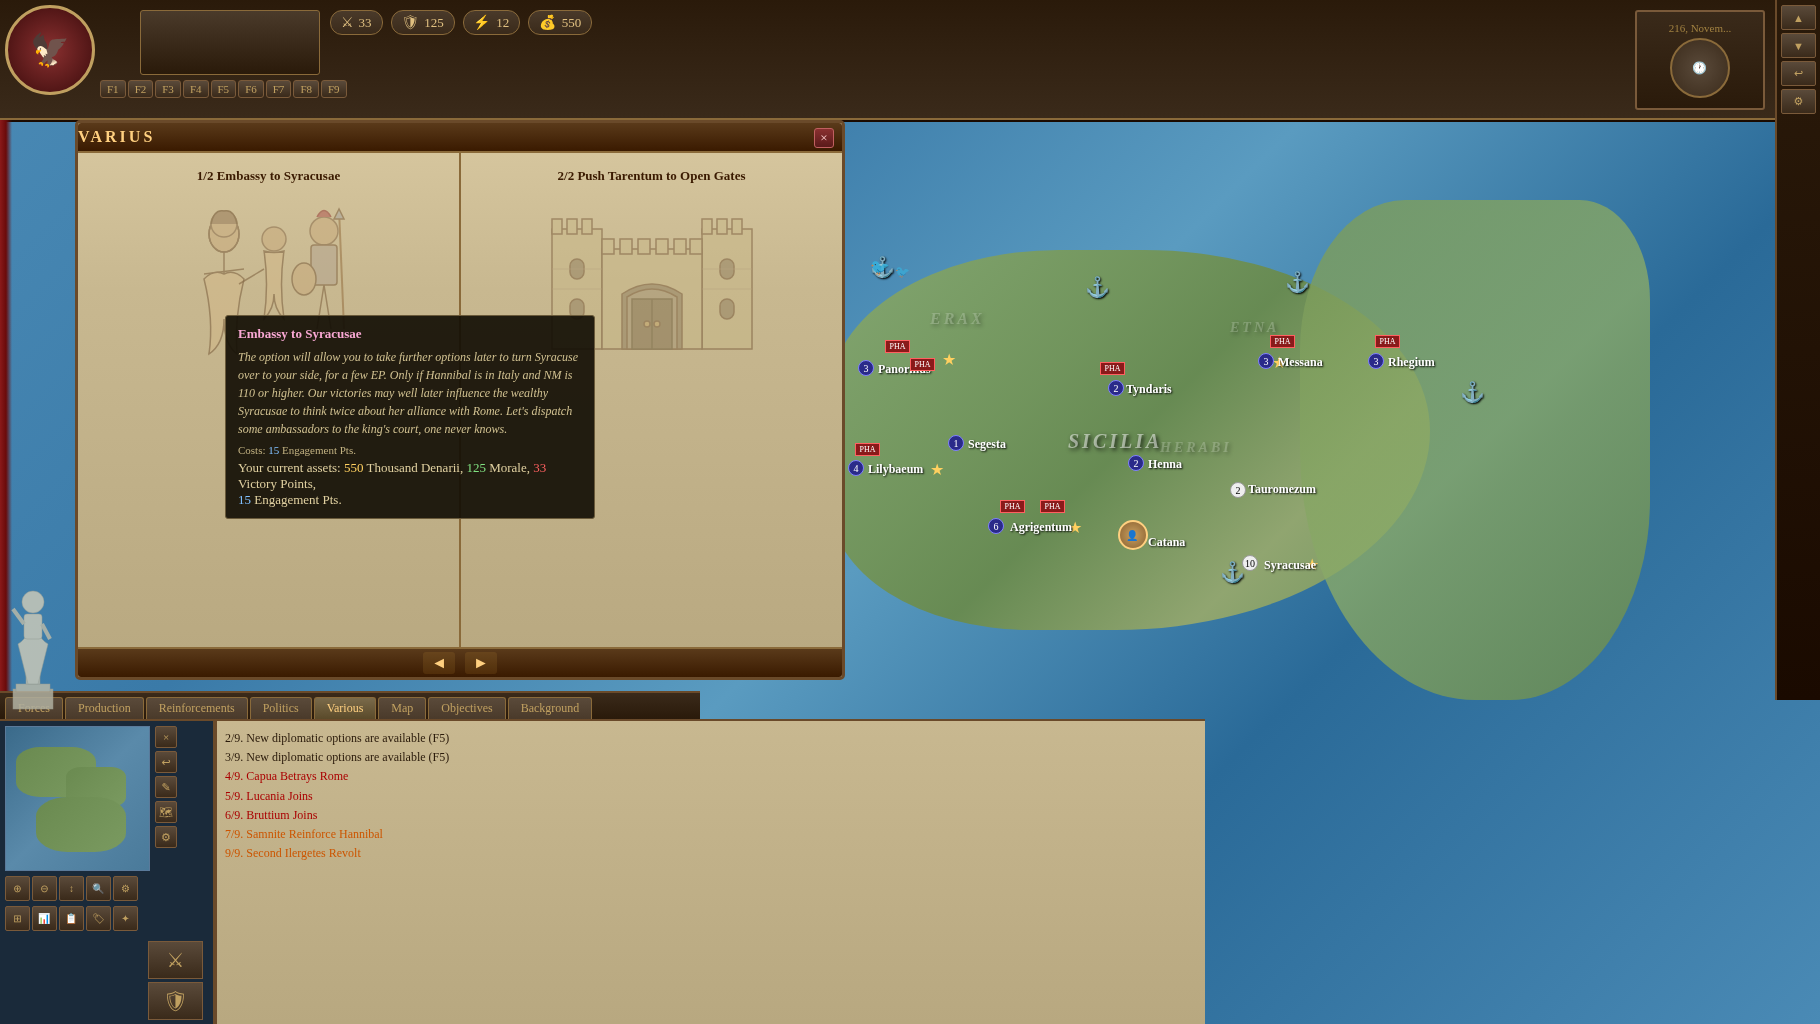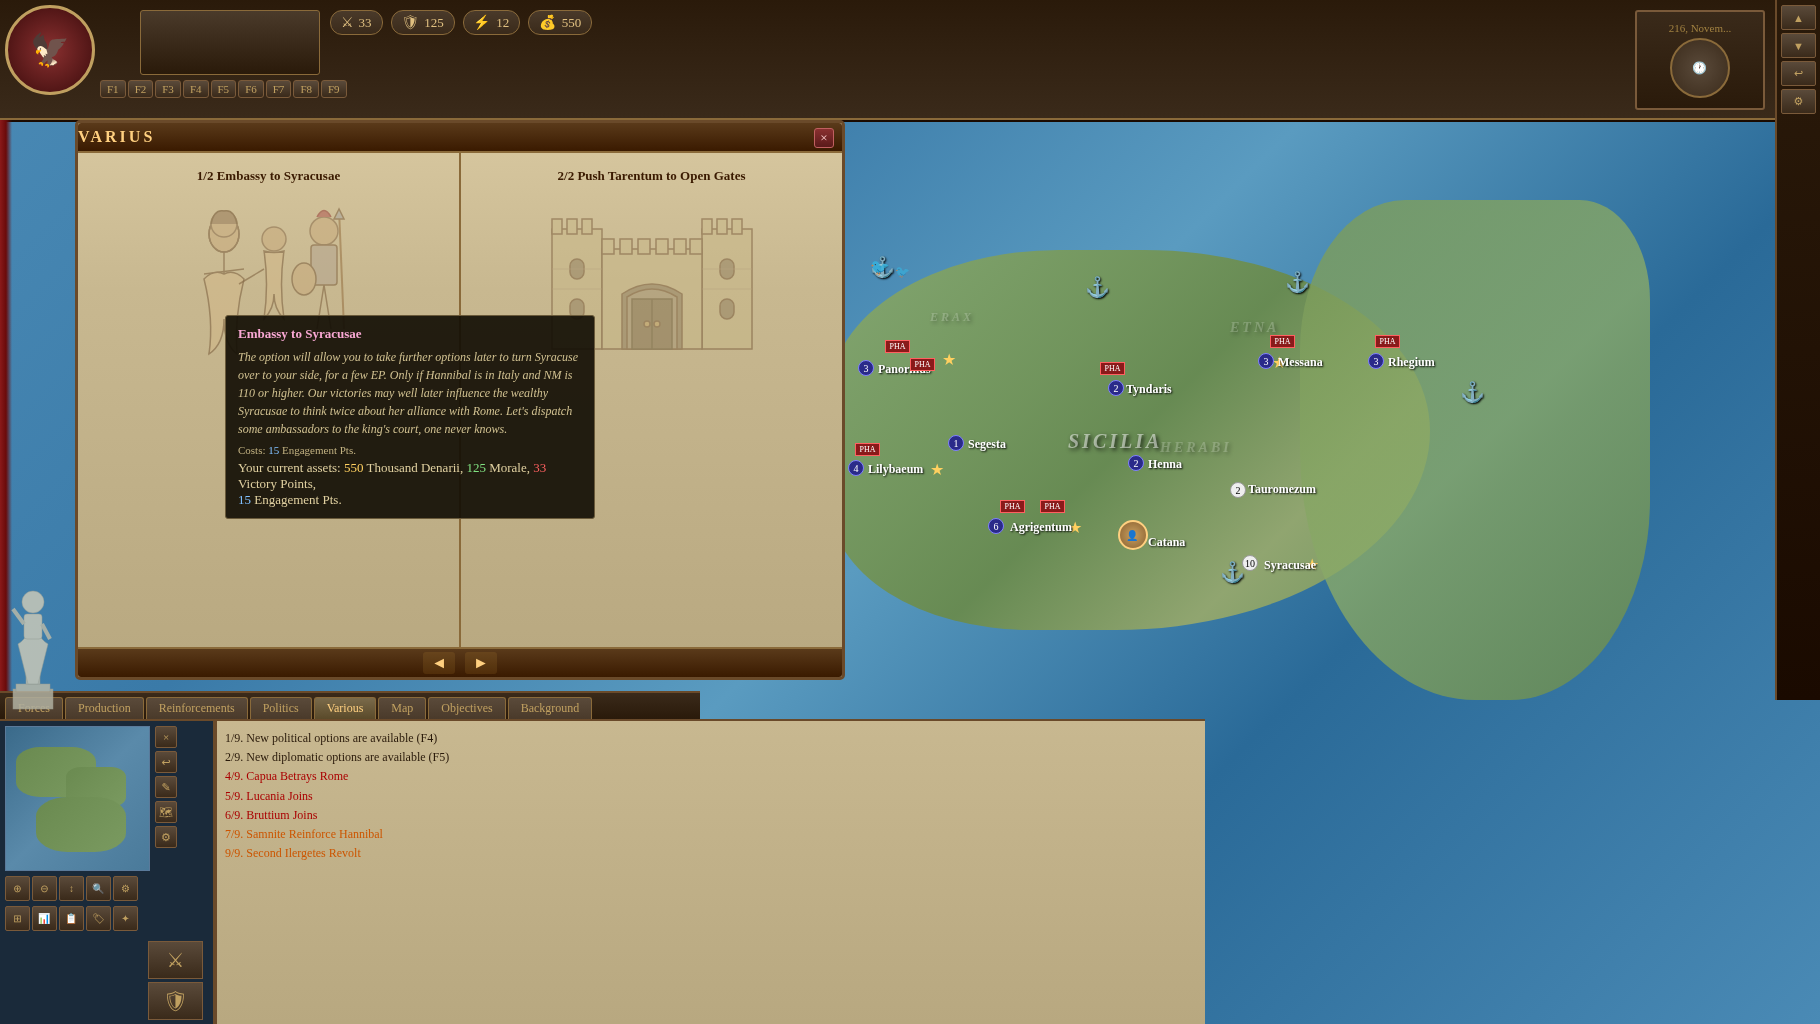--- a/index.html
+++ b/index.html
@@ -524,21 +524,21 @@
 
 <div id="map-bg">
 
   <div style="position:absolute; top:250px; left:830px; width:600px; height:380px; background:linear-gradient(135deg,#8aaa6a,#7a9a58,#6a8a48,#9aaa6a,#7a9a58); border-radius:40% 50% 55% 35%; opacity:0.9;"></div>
 
   <div style="position:absolute; top:200px; left:1300px; width:350px; height:500px; background:linear-gradient(135deg,#7a9a58,#8aaa68,#6a8a48); border-radius:30% 20% 40% 50%; opacity:0.8;"></div>
 
   <div style="position:absolute; top:0; left:840px; width:980px; height:1024px; background:linear-gradient(135deg,#4a8ab5,#3a7aa8,#5a9bc0,#2a6aaa); z-index:-1;"></div>
 
   <div class="region-label" style="top:430px; left:1020px;margin-left:48px;">SICILIA</div>
-  <div class="region-label" style="top:310px; left:930px; font-size:12px; opacity:0.4;">ERAX</div>
+  <div class="region-label" style="top:310px; left:930px; font-size:16px; opacity:0.4;">ERAX</div>
   <div class="region-label" style="top:440px; left:1160px; font-size:14px; opacity:0.4;">HERABI</div>
   <div class="region-label" style="top:320px; left:1230px; font-size:14px; opacity:0.4;">ETNA</div>
 
   <div class="map-anchor" style="top:255px; left:870px;">⚓</div>
   <div class="map-anchor" style="top:275px; left:1085px;">⚓</div>
   <div class="map-anchor" style="top:270px; left:1285px;">⚓</div>
   <div class="map-anchor" style="top:380px; left:1460px;">⚓</div>
   <div class="map-anchor" style="top:560px; left:1220px;">⚓</div>
 
   <div class="map-star" style="top:350px; left:942px;">★</div>
@@ -836,22 +836,22 @@
     <div class="minimap-btn" style="width:25px; height:25px; font-size:10px;">✦</div>
   </div>
 
   <div style="position:absolute; top:220px; left:148px; display:flex; flex-direction:column; gap:3px;">
     <div style="width:55px; height:38px; background:linear-gradient(180deg,#5a4a3a,#3a2a1a); border:1px solid #7a5a3a; display:flex; align-items:center; justify-content:center; color:#c0a060; font-size:20px;">⚔</div>
     <div style="width:55px; height:38px; background:linear-gradient(180deg,#5a4a3a,#3a2a1a); border:1px solid #7a5a3a; display:flex; align-items:center; justify-content:center; color:#c0a060; font-size:20px;">🛡</div>
   </div>
 </div>
 
 <div id="event-log">
-  <div class="event-line">1/9. New political options are available (F4)</div>
   <div class="event-line">2/9. New diplomatic options are available (F5)</div>
+  <div class="event-line">3/9. New diplomatic options are available (F5)</div>
   <div class="event-line red">4/9. Capua Betrays Rome</div>
   <div class="event-line red">5/9. Lucania Joins</div>
   <div class="event-line red">6/9. Bruttium Joins</div>
   <div class="event-line orange">7/9. Samnite Reinforce Hannibal</div>
   <div class="event-line orange">9/9. Second Ilergetes Revolt</div>
 </div>
 
 <div id="statue">
   <svg width="50" height="200" viewBox="0 0 50 200">
     <g fill="#c8c8b8" stroke="#a0a090" stroke-width="0.5" opacity="0.85">

